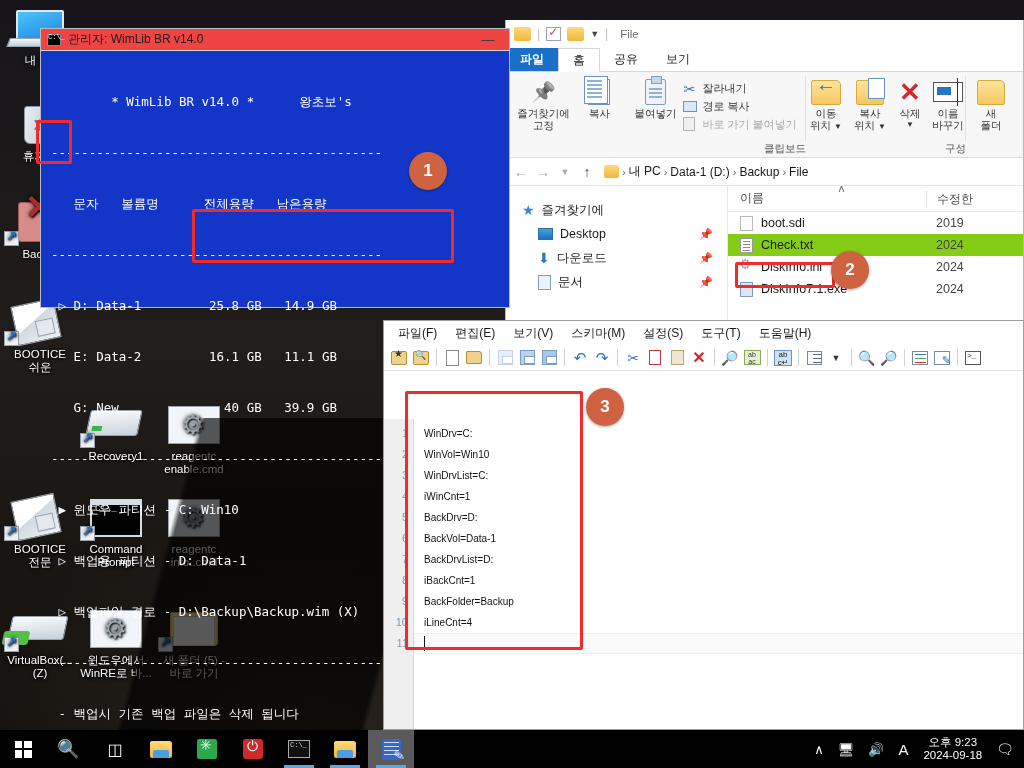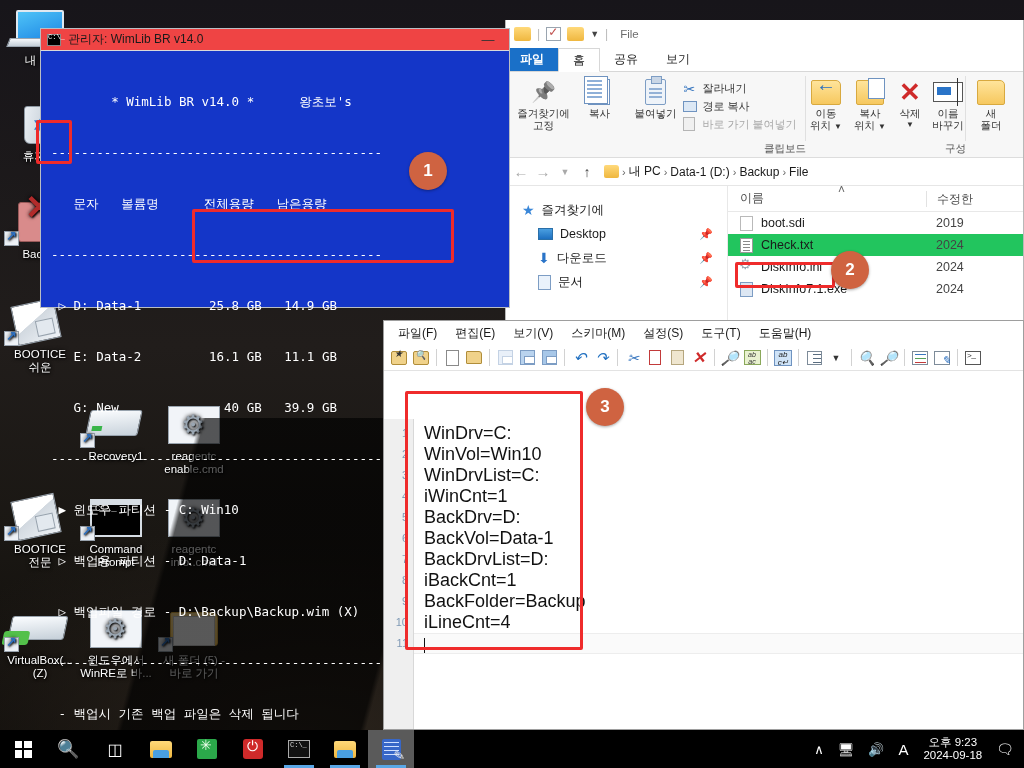--- a/index.html
+++ b/index.html
@@ -179,21 +179,21 @@
   .ni-star::after{content:"\2605";color:#3a87d8;font-size:14px;}
   .ni-desk{width:15px;height:12px;background:linear-gradient(#4a9fe0,#1d6fc0);border:1px solid #2a6fa8;}
   .ni-dl::after{content:"\2B07";color:#2a74c8;font-size:14px;}
   .ni-doc{width:13px;height:15px;background:#eaf2fb;border:1px solid #7d9dc4;}
   .listpane{flex:1;position:relative;}
   .lhead{height:26px;border-bottom:1px solid #e8e8e8;display:flex;align-items:center;font-size:12px;color:#4b4b4b;position:relative;}
   .lhead .c1{width:198px;padding-left:12px;position:relative;}
   .lhead .c1::after{content:"\02C4";position:absolute;left:110px;top:-7px;color:#666;font-size:12px;}
   .lhead .c2{padding-left:10px;border-left:1px solid #e2e2e2;height:16px;line-height:16px;}
   .lrow{height:22px;display:flex;align-items:center;font-size:12.5px;color:#1a1a1a;}
-  .lrow.sel{background:#22c55e;}
+  .lrow.sel{background:#84cc16;}
   .lrow .nm{width:198px;padding-left:12px;display:flex;align-items:center;gap:8px;}
   .lrow .dt{padding-left:10px;color:#444;}
   .fi{width:13px;height:15px;display:inline-block;position:relative;}
   .fi-blank{background:#fff;border:1px solid #b9b9b9;}
   .fi-txt{background:#fff;border:1px solid #9a9a9a;}
   .fi-txt::after{content:"";position:absolute;left:2px;top:2px;width:7px;height:1px;background:#8a8a8a;box-shadow:0 3px 0 #8a8a8a,0 6px 0 #8a8a8a,0 9px 0 #8a8a8a;}
   .fi-ini::after{content:"\2699";position:absolute;left:-1px;top:-4px;font-size:14px;color:#9aa6b2;}
   .fi-exe{background:#dde7f3;border:1px solid #7d9dc4;}
 
   
@@ -201,21 +201,21 @@
     position:absolute;left:383px;top:320px;width:641px;height:410px;z-index:50;
     background:#fff;border:1px solid #9e9e9e;font-size:12px;color:#111;overflow:hidden;
   }
   #notepad .ntitle{height:22px;display:flex;align-items:center;padding-left:8px;gap:7px;background:#fff;}
   .np-ico{width:15px;height:16px;background:#3767c8;position:relative;border-radius:2px;}
   .np-ico::before{content:"";position:absolute;left:2px;top:2px;right:2px;height:1.3px;background:#cfe0ff;box-shadow:0 3px 0 #cfe0ff,0 6px 0 #cfe0ff,0 9px 0 #cfe0ff;}
   .np-ico::after{content:"\270E";position:absolute;right:-4px;bottom:-4px;font-size:12px;color:#888;transform:rotate(-8deg);}
   #notepad .ntitle .t{font-size:12px;color:#1a1a1a;}
   #notepad .menubar{height:24px;display:flex;align-items:center;padding-left:6px;gap:2px;}
   .mitem{padding:2px 8px;font-size:12px;color:#1a1a1a;}
-  #notepad .toolbar{height:26px;display:flex;align-items:center;gap:2px;padding-left:5px;border-bottom:1px solid #e3e3e3;font-style:italic;}
+  #notepad .toolbar{height:26px;display:flex;align-items:center;gap:2px;padding-left:5px;border-bottom:1px solid #e3e3e3;}
   .tbtn{width:20px;height:20px;display:flex;align-items:center;justify-content:center;font-size:14px;position:relative;}
   .tbsep{width:1px;height:17px;background:#d2d2d2;margin:0 3px;}
   .tb-fav{width:16px;height:14px;background:#f0d28a;border:1px solid #b08d3a;border-radius:2px;position:relative;}
   .tb-fav::after{content:"\2605";position:absolute;left:2px;top:-4px;font-size:10px;color:#333;}
   .tb-favq{width:16px;height:14px;background:#f0d28a;border:1px solid #b08d3a;border-radius:2px;position:relative;}
   .tb-favq::after{content:"\1F50D";position:absolute;left:1px;top:-2px;font-size:9px;}
   .tb-newdoc{width:13px;height:16px;background:#fff;border:1px solid #8a8a8a;}
   .tb-open{width:16px;height:13px;background:#f0d28a;border:1px solid #b08d3a;border-radius:1px 3px 1px 1px;}
   .tb-save{width:15px;height:15px;border:1px solid #7d9dc4;background:#cfe0f2;position:relative;}
   .tb-save.dim{opacity:.45;}
@@ -240,21 +240,21 @@
   .tb-edln{width:16px;height:14px;border:1px solid #7d8b99;background:#fff;position:relative;}
   .tb-edln::after{content:"\270E";position:absolute;right:-2px;bottom:-3px;font-size:11px;color:#2a6fc0;}
   .tb-term{width:16px;height:14px;border:1.5px solid #555;background:#fff;position:relative;}
   .tb-term::after{content:">_";position:absolute;left:1px;top:-1px;font-size:8px;color:#333;font-family:"Liberation Mono",monospace;}
   .tb-caret{font-size:9px;color:#333;}
 
   #notepad .editor{position:absolute;left:0;right:0;top:98px;bottom:0;display:flex;background:#fff;}
   .gutter{width:30px;background:#efefef;border-right:1px solid #d8d8d8;padding-top:4px;}
   .gutter .gn{height:21px;line-height:21px;text-align:right;padding-right:5px;font-size:11px;color:#7f99b5;font-family:"Liberation Sans",sans-serif;}
   .code{flex:1;padding-top:4px;position:relative;}
-  .code .cl{height:21px;line-height:21px;padding-left:10px;font-size:18px;color:#111;white-space:pre;}
+  .code .cl{height:21px;line-height:21px;padding-left:10px;font-size:10px;color:#111;white-space:pre;}
   .code .cl.cur{background:#fafafa;border-top:1px solid #ededed;border-bottom:1px solid #ededed;}
   .caret{display:inline-block;width:1px;height:15px;background:#111;vertical-align:-3px;}
 </style>
 </head>
 <body>
 
 <div id="desktop">
 
   <div class="dicon" style="left:2px;top:6px;">
     <div class="glyph">

